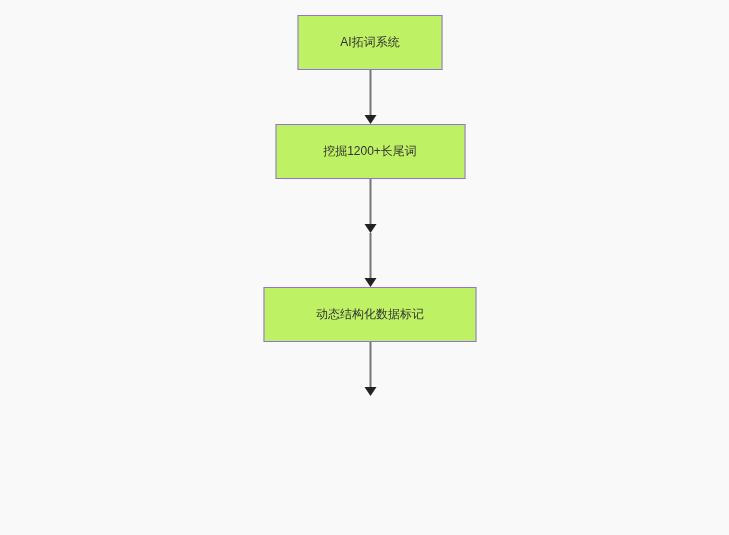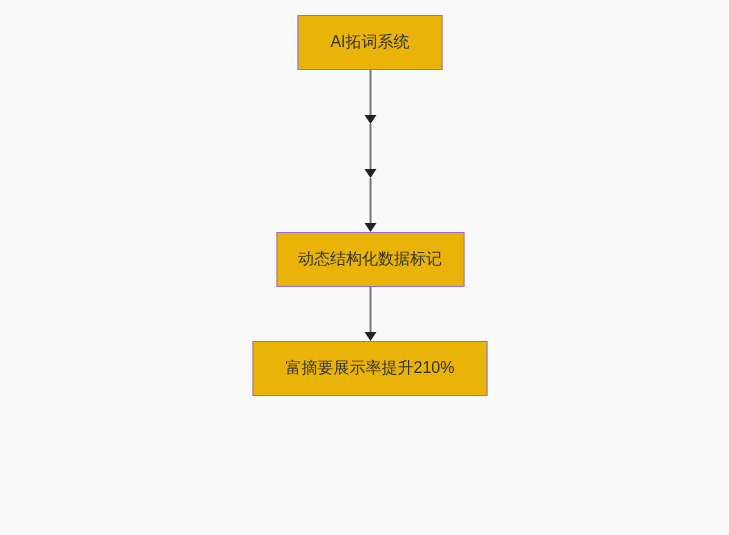--- a/index.html
+++ b/index.html
@@ -23,31 +23,31 @@
     transform: translateX(-50%);
     display: flex;
     flex-direction: column;
     align-items: center;
   }
   .node {
     height: 55px;
     display: flex;
     align-items: center;
     justify-content: center;
-    background: #eab308;
+    background: #bef264;
     border: 1px solid #9370db;
     color: #333333;
-    font-size: 16px;
+    font-size: 12px;
     white-space: nowrap;
     flex: none;
   }
   .node-1 { width: 145px; }
   .node-2 { width: 190px; }
   .node-3 { width: 220px; }
-  .node-4 { width: 188px; }
+  .node-4 { width: 213px; }
   .node-5 { width: 235px; }
   .edge {
     height: 54px;
     display: flex;
     flex-direction: column;
     align-items: center;
     flex: none;
   }
   .edge-line {
     width: 2px;
@@ -71,20 +71,23 @@
 
     <div class="node node-1">
       <span>AI拓词系统</span>
     </div>
 
     <div class="edge">
       <div class="edge-line"></div>
       <div class="edge-head"></div>
     </div>
 
+    <div class="node node-2">
+      <span>挖掘1200+长尾词</span>
+    </div>
 
     <div class="edge">
       <div class="edge-line"></div>
       <div class="edge-head"></div>
     </div>
 
 
     <div class="edge">
       <div class="edge-line"></div>
       <div class="edge-head"></div>
@@ -92,18 +95,15 @@
 
     <div class="node node-4">
       <span>动态结构化数据标记</span>
     </div>
 
     <div class="edge">
       <div class="edge-line"></div>
       <div class="edge-head"></div>
     </div>
 
-    <div class="node node-5">
-      <span>富摘要展示率提升210%</span>
-    </div>
 
   </div>
 </div>
 
 </body></html>

